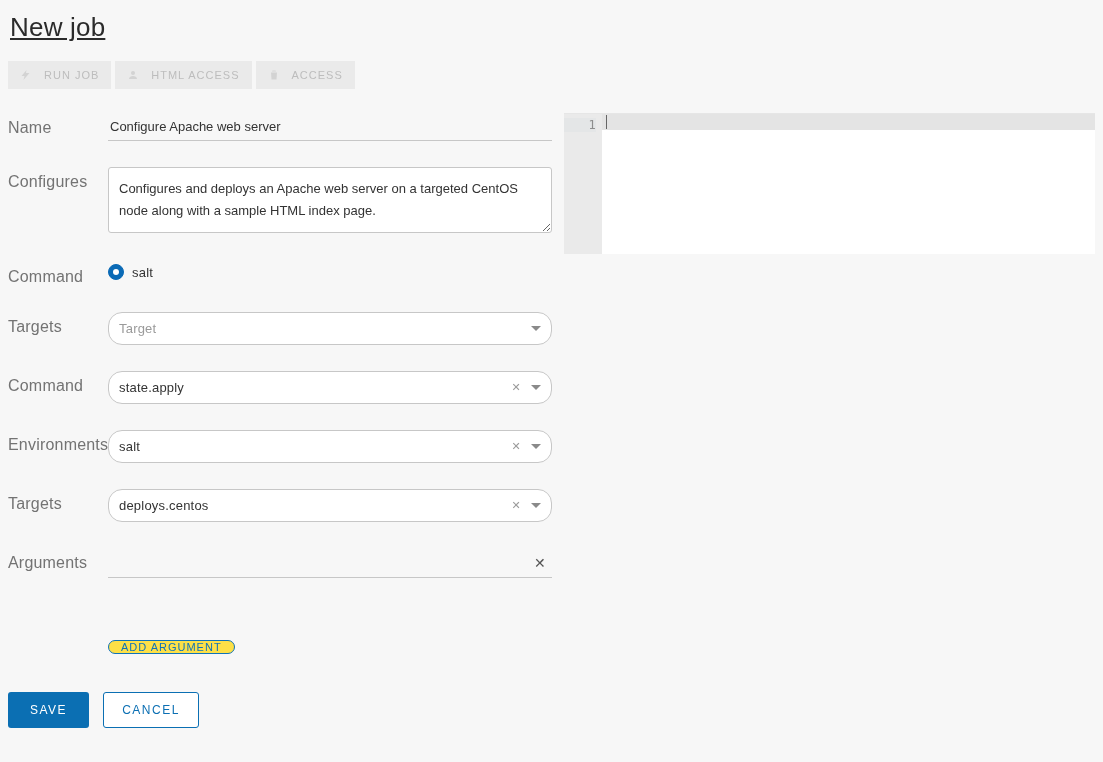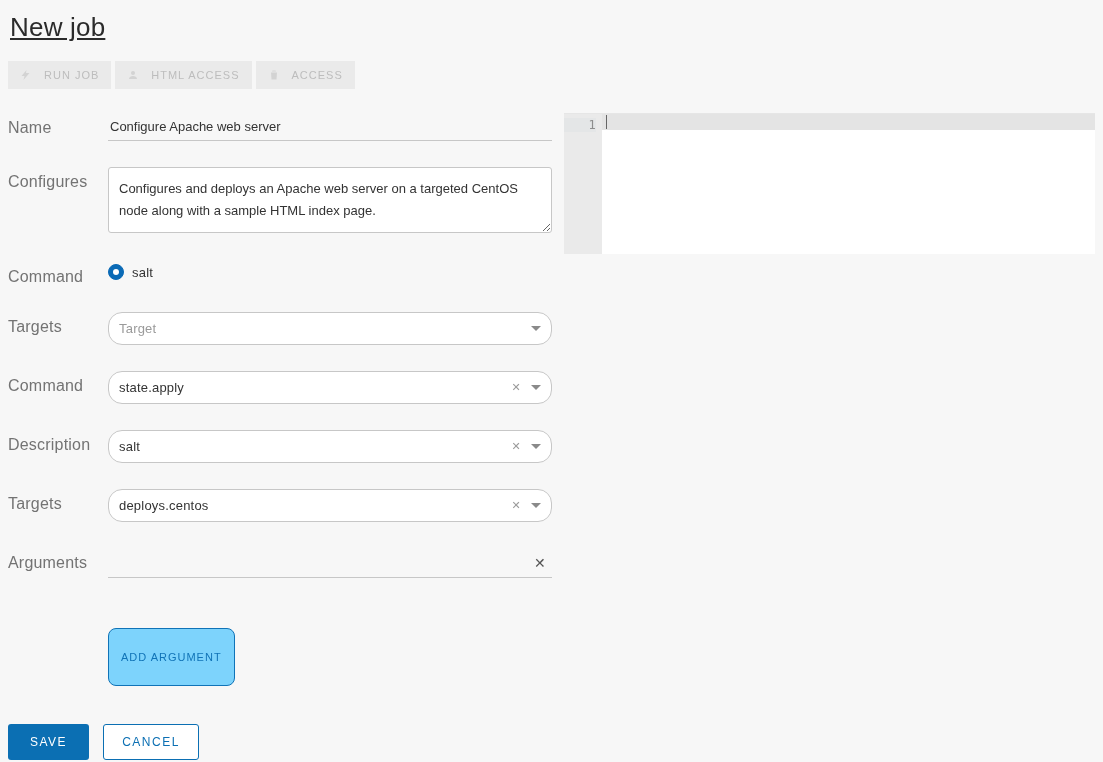--- a/index.html
+++ b/index.html
@@ -86,21 +86,21 @@
     left: 4px;
     width: 1px;
     height: 14px;
     background: #666;
   }
   .form-row {
     display: flex;
     align-items: flex-start;
     margin-bottom: 26px;
   }
-  .form-row.tight { margin-bottom: 6px; }
+  .form-row.tight { margin-bottom: 18px; }
   .label {
     width: 100px;
     padding-top: 6px;
     color: #737373;
     font-size: 16px;
   }
   .field { flex: 1; }
   .text-input {
     width: 100%;
     border: none;
@@ -162,23 +162,23 @@
     border-bottom: 1px solid #c7c7c7;
     padding: 6px 2px;
   }
   .arg-line input {
     flex: 1; border: none; background: transparent; outline: none; font-size: 13px;
   }
   .arg-remove { font-size: 14px; color: #555; cursor: pointer; padding: 0 4px; }
   .add-arg {
     margin-top: 44px;
     border: 1px solid #1073b7;
-    background: #7dd3fc;
+    background: #fde047;
     color: #1073b7;
-    padding: 22px 12px;
+    padding: 0 12px;
     font-size: 11px;
     letter-spacing: 1px;
     cursor: pointer;
     border-radius: 8px;
   }
   .footer {
     display: flex;
     gap: 14px;
     margin-top: 38px;
   }
@@ -277,21 +277,21 @@
             <span>state.apply</span>
             <span class="select-right">
               <span class="clear-x">✕</span>
               <span class="chevron"></span>
             </span>
           </div>
         </div>
       </div>
 
       <div class="form-row">
-        <div class="label">Description</div>
+        <div class="label">Environments</div>
         <div class="field">
           <div class="select-box">
             <span>salt</span>
             <span class="select-right">
               <span class="clear-x">✕</span>
               <span class="chevron"></span>
             </span>
           </div>
         </div>
       </div>

